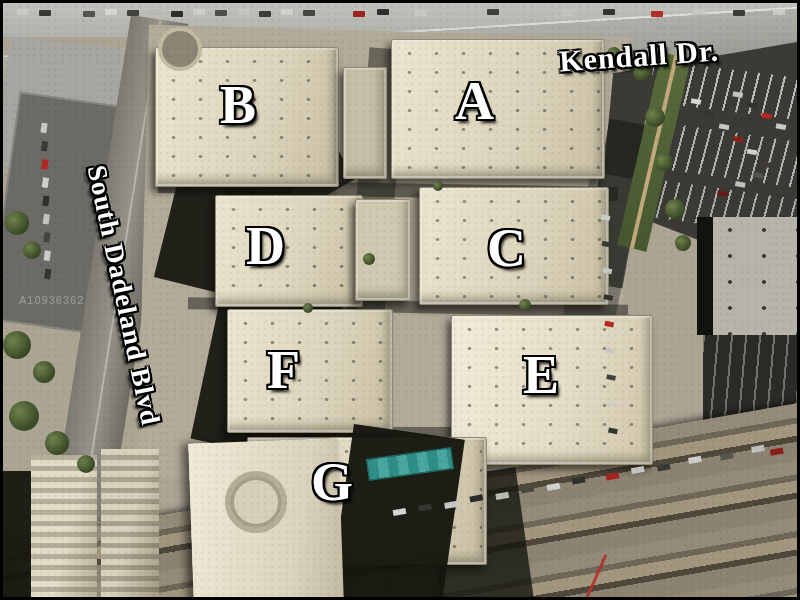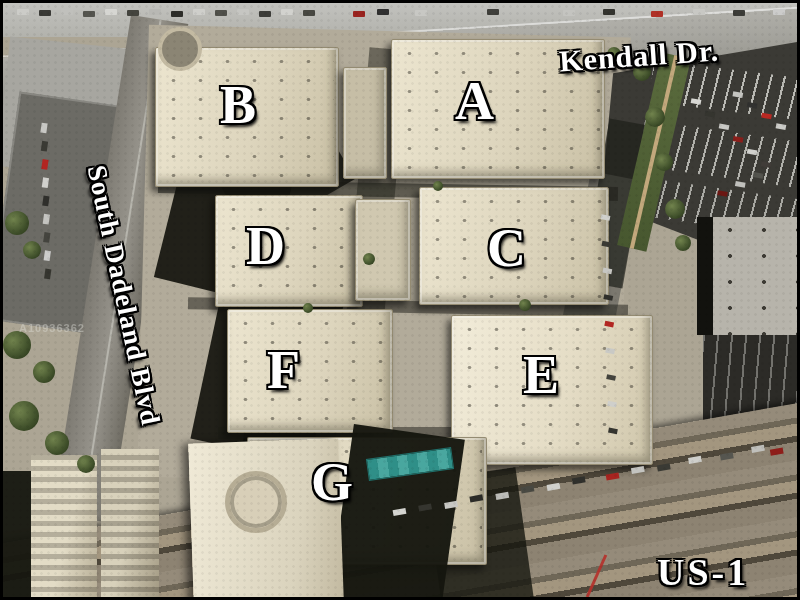--- a/index.html
+++ b/index.html
@@ -5,21 +5,21 @@
   html,body{margin:0;padding:0;background:#222;}
   .shot{position:relative;width:800px;height:600px;overflow:hidden;box-sizing:border-box;
         border:3px solid #000;background:#aca594;font-family:"Liberation Serif",serif;}
   .abs{position:absolute;}
   
   .maplabel{position:absolute;color:#fff;font-weight:700;line-height:1;white-space:nowrap;z-index:40;
     text-shadow:-2px -2px 0 #000,2px -2px 0 #000,-2px 2px 0 #000,2px 2px 0 #000,
                 0 -2px 0 #000,0 2px 0 #000,-2px 0 0 #000,2px 0 0 #000,3px 4px 3px rgba(0,0,0,.9);}
   .marker{font-size:54px;}
   .street{letter-spacing:1px;}
-  .wm{position:absolute;z-index:50;font-family:"Liberation Sans",sans-serif;font-weight:700;margin-top:28px;}
+  .wm{position:absolute;z-index:50;font-family:"Liberation Sans",sans-serif;font-weight:400;}
   
   .block{position:absolute;z-index:8;border:1px solid #948b72;border-radius:2px;
     background:linear-gradient(105deg,#ece5cf 0%,#ddd5bd 55%,#c9c0a5 100%);
     box-shadow:-4px 5px 7px rgba(10,10,8,.6),inset 0 0 0 2px rgba(255,255,255,.35),inset -5px -6px 10px rgba(90,85,68,.5);}
   .vents{position:absolute;inset:4px;z-index:9;opacity:.65;
     background-image:radial-gradient(rgba(45,42,34,.7) 1.6px,transparent 2.2px);background-size:27px 19px;}
   .tree{position:absolute;z-index:20;border-radius:50%;
     background:radial-gradient(circle at 35% 35%,#71834d,#3f4f2a 62%,#293619 95%);}
   .shadowblob{position:absolute;z-index:5;background:#15160f;}
   .tower{position:absolute;z-index:12;border:1px solid #8e English86;}
@@ -166,21 +166,20 @@
   <div class="carfield" style="left:38px;top:120px;width:6px;height:10px;background:#c8c8c4;transform:rotate(8deg);
        box-shadow:3px 18px 0 #3a3a34,6px 36px 0 #b22622,9px 54px 0 #d0d0cc,12px 72px 0 #2f2f2b,
        15px 90px 0 #c4c4c0,18px 108px 0 #44443e,21px 126px 0 #cccccb,24px 144px 0 #35352f;"></div>
 
   <div class="noise"></div>
 
   <div class="maplabel street" style="left:556px;top:38px;font-size:30px;transform:rotate(-4deg);">Kendall Dr.</div>
 
   <div class="maplabel street" style="left:106px;top:160px;font-size:27px;transform:rotate(78deg);transform-origin:top left;">South Dadeland Blvd</div>
 
-  <div class="maplabel street" style="left:654px;top:550px;font-size:38px;letter-spacing:3px;">US-1</div>
 
   <div class="maplabel marker" style="left:217px;top:75px;">B</div>
   <div class="maplabel marker" style="left:452px;top:71px;">A</div>
   <div class="maplabel marker" style="left:243px;top:216px;">D</div>
   <div class="maplabel marker" style="left:484px;top:218px;">C</div>
   <div class="maplabel marker" style="left:264px;top:340px;">F</div>
   <div class="maplabel marker" style="left:520px;top:345px;">E</div>
   <div class="maplabel marker" style="left:308px;top:452px;">G</div>
 
   <div class="wm" style="left:16px;top:291px;font-size:11px;color:rgba(225,225,218,.42);letter-spacing:1px;">A10936362</div>

